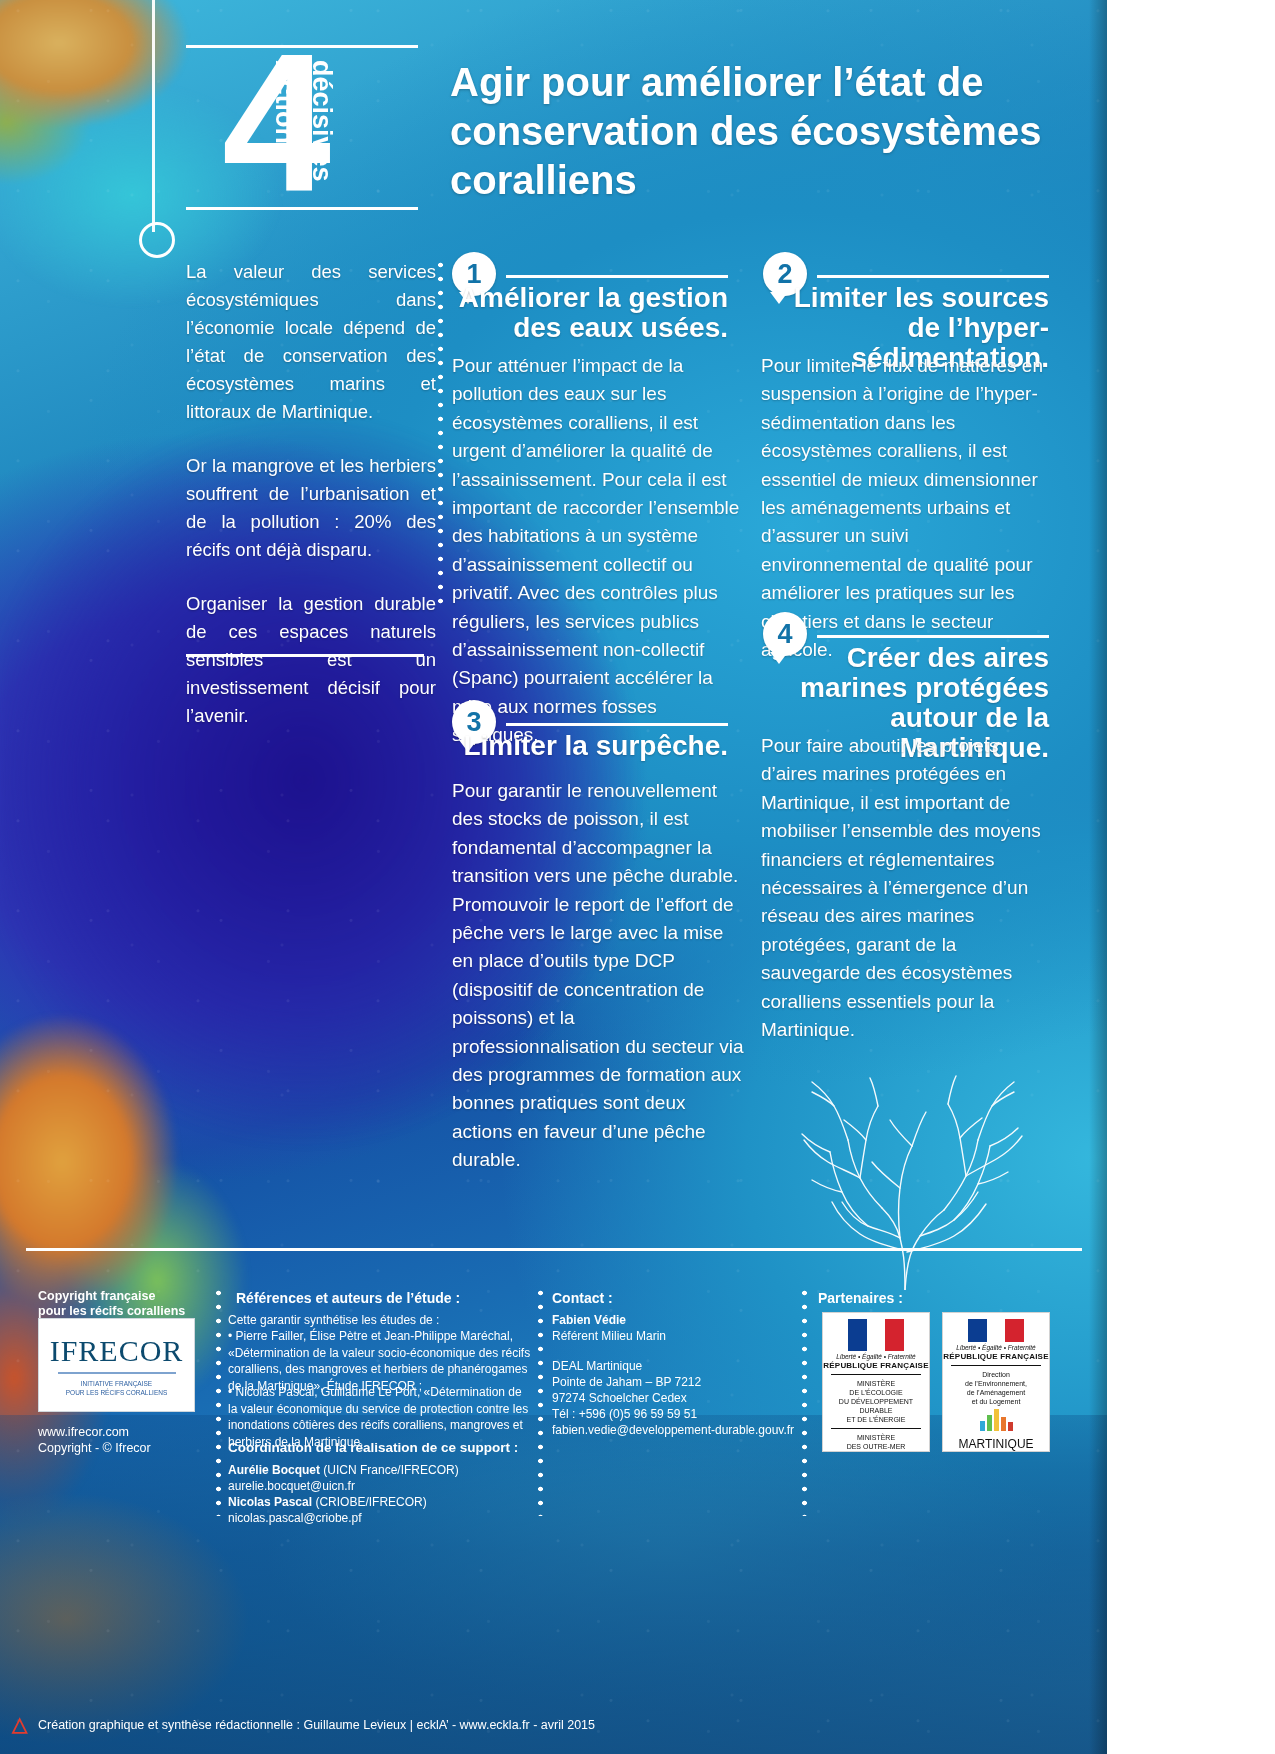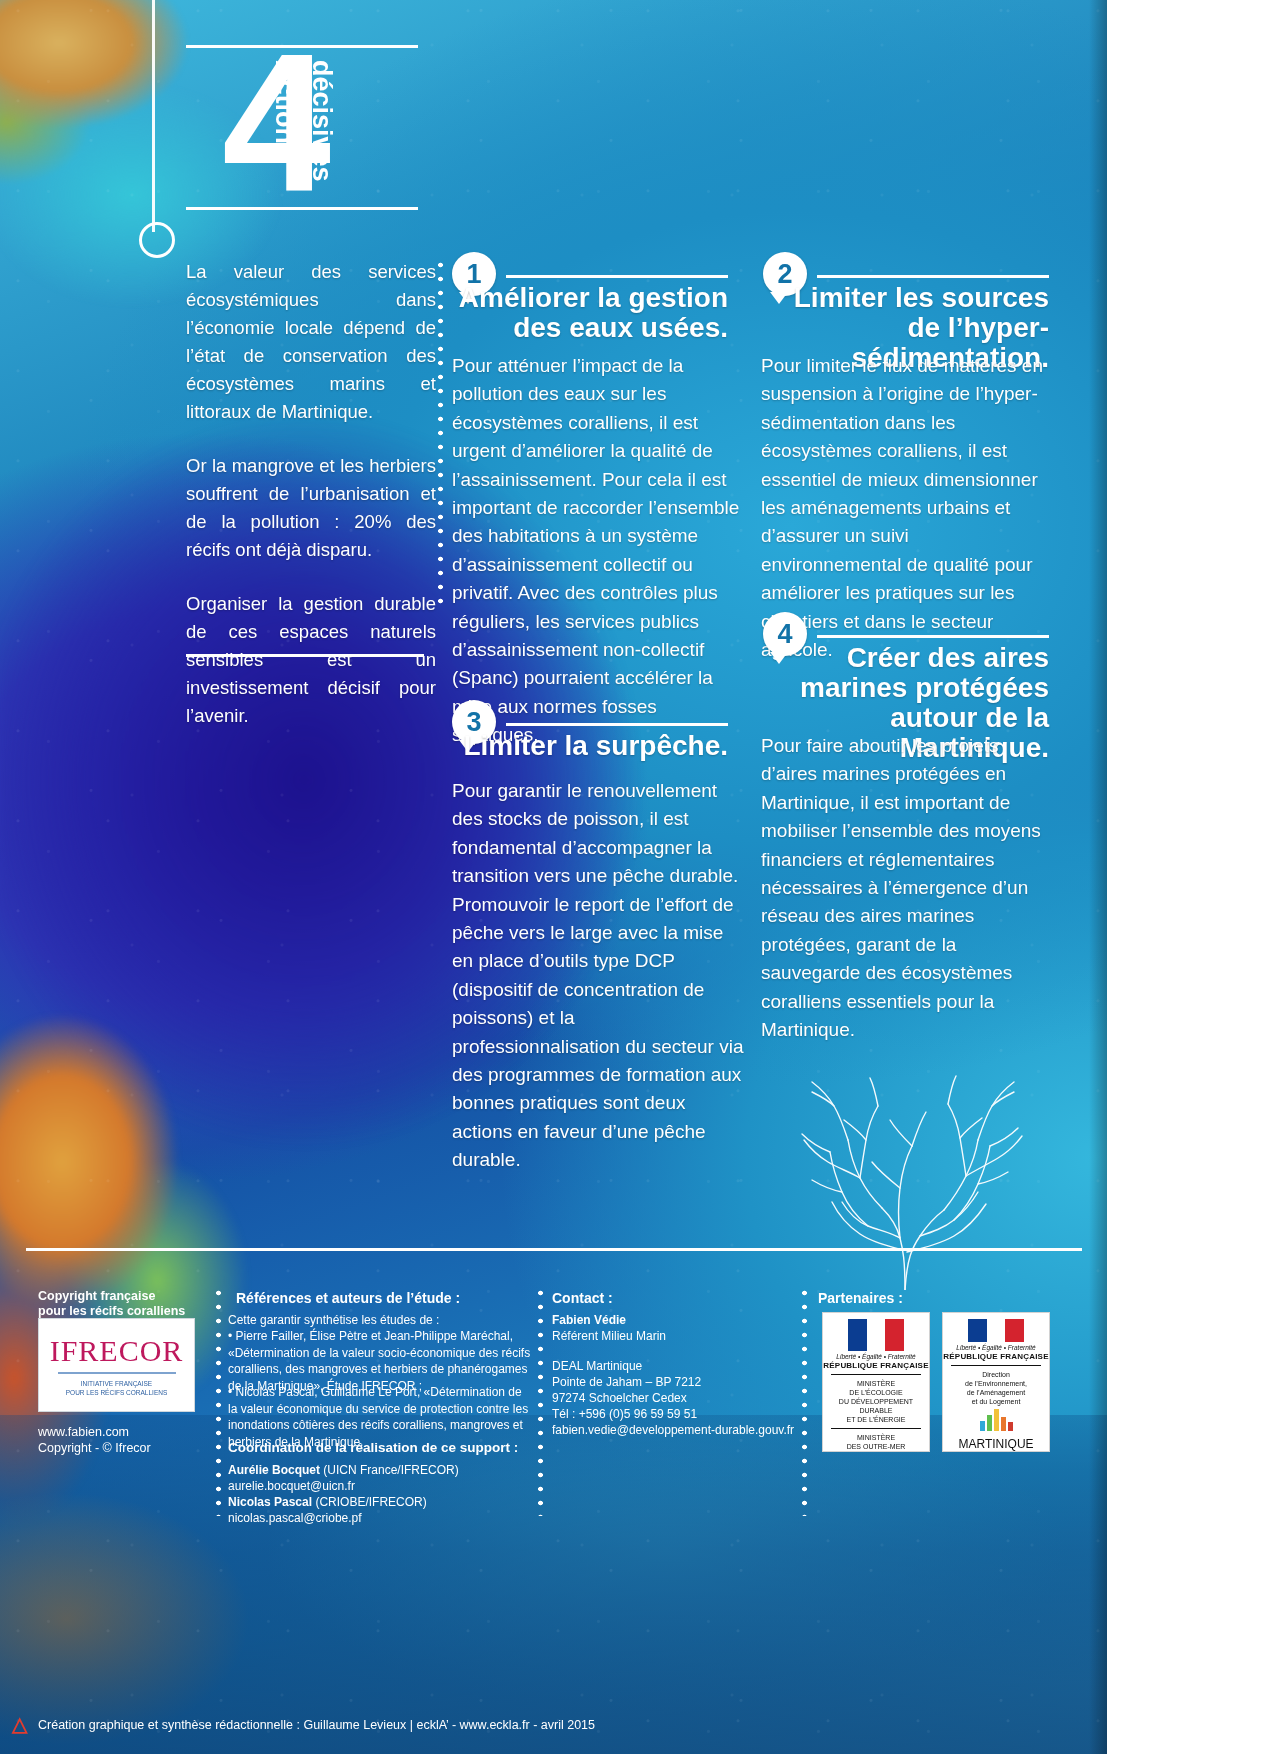--- a/index.html
+++ b/index.html
@@ -169,21 +169,21 @@
     position: absolute; left: 26px; top: 1248px; width: 1056px; height: 3px;
     background: #ffffff;
   }
   .footer { position: absolute; color: #ffffff; }
   .foot-title { font-weight: bold; }
   .ifrecor-box {
     position: absolute; left: 38px; top: 1318px; width: 155px; height: 92px;
     background: #ffffff; border: 1px solid #cfd7dd;
     display: flex; flex-direction: column; align-items: center; justify-content: center;
   }
-  .ifrecor-word { color: #be185d; font-family: "Liberation Serif", serif; font-size: 30px; letter-spacing: 1px; }
+  .ifrecor-word { color: #0c4a6e; font-family: "Liberation Serif", serif; font-size: 30px; letter-spacing: 1px; }
   .ifrecor-sub { color: #2b5ea0; font-size: 6.5px; text-align: center; line-height: 9px; margin-top: 5px; }
   .ifrecor-bar { width: 118px; height: 2px; background: #7ea3cf; margin-top: 4px; }
 
   .marianne {
     position: absolute; background: #ffffff; border: 1px solid #d2d2d2;
     display: flex; flex-direction: column; align-items: center;
     padding-top: 6px; box-sizing: border-box;
   }
   .flag { width: 56px; height: 34px; display: flex; }
   .flag i { flex: 1 1 auto; }
@@ -220,20 +220,21 @@
   <div class="bg-bottomstrip"></div>
   <div class="bg-speckle"></div>
 
   <div class="hanger-line"></div>
   <div class="hanger-ball"></div>
   <div class="hdr-rule-top"></div>
   <div class="hdr-rule-bottom"></div>
   <div class="big-number">4</div>
   <div class="rot-label">Actions</div>
   <div class="rot-label2">décisives</div>
+  <div class="title">Agir pour  améliorer l’état de conservation des écosystèmes coralliens</div>
 
   <div class="col intro">
     <p>La valeur des services écosystémiques dans l’économie locale dépend de l’état de conservation des écosystèmes marins et littoraux de Martinique.</p>
     <p>Or la mangrove et les herbiers souffrent de l’urbanisation et de la pollution : 20% des récifs ont déjà disparu.</p>
     <p>Organiser la gestion durable de ces espaces naturels sensibles est un investissement décisif pour l’avenir.</p>
   </div>
   <div class="intro-rule"></div>
 
   <div class="dots-v" style="left:438px; top:258px; height:350px;"></div>
 
@@ -296,21 +297,21 @@
 
   <div class="footer foot-title small" style="left:38px; top:1288px; width:180px;">Copyright française</div>
   <div class="footer foot-title small" style="left:38px; top:1303px; width:200px;">pour les récifs coralliens</div>
 
   <div class="ifrecor-box">
     <div class="ifrecor-word">IFRECOR</div>
     <div class="ifrecor-bar"></div>
     <div class="ifrecor-sub" style="white-space: pre-line;">INITIATIVE FRANÇAISE
 POUR LES RÉCIFS CORALLIENS</div>
   </div>
-  <div class="footer small" style="left:38px; top:1424px;">www.fabien.com</div>
+  <div class="footer small" style="left:38px; top:1424px;">www.ifrecor.com</div>
   <div class="footer small" style="left:38px; top:1440px;">Copyright - © Ifrecor</div>
 
   <div class="dots-v" style="left:216px; top:1286px; height:230px;"></div>
   <div class="dots-v" style="left:538px; top:1286px; height:230px;"></div>
   <div class="dots-v" style="left:802px; top:1286px; height:230px;"></div>
 
   <div class="footer foot-title" style="left:228px; top:1290px; font-size:14px;padding-left:8px;">Références et auteurs de l’étude :</div>
   <div class="footer smaller" style="left:228px; top:1312px; width:300px;">Cette garantir synthétise les études de :</div>
   <div class="footer smaller" style="left:228px; top:1328px; width:304px;">• Pierre Failler, Élise Pètre et Jean-Philippe Maréchal, «Détermination de la valeur socio-économique des récifs coralliens, des mangroves et herbiers de phanérogames de la Martinique», Étude IFRECOR ;</div>
   <div class="footer smaller" style="left:228px; top:1384px; width:304px;">• Nicolas Pascal, Guillaume Le Port, «Détermination de la valeur économique du service de protection contre les inondations côtières des récifs coralliens, mangroves et herbiers de la Martinique.</div>

